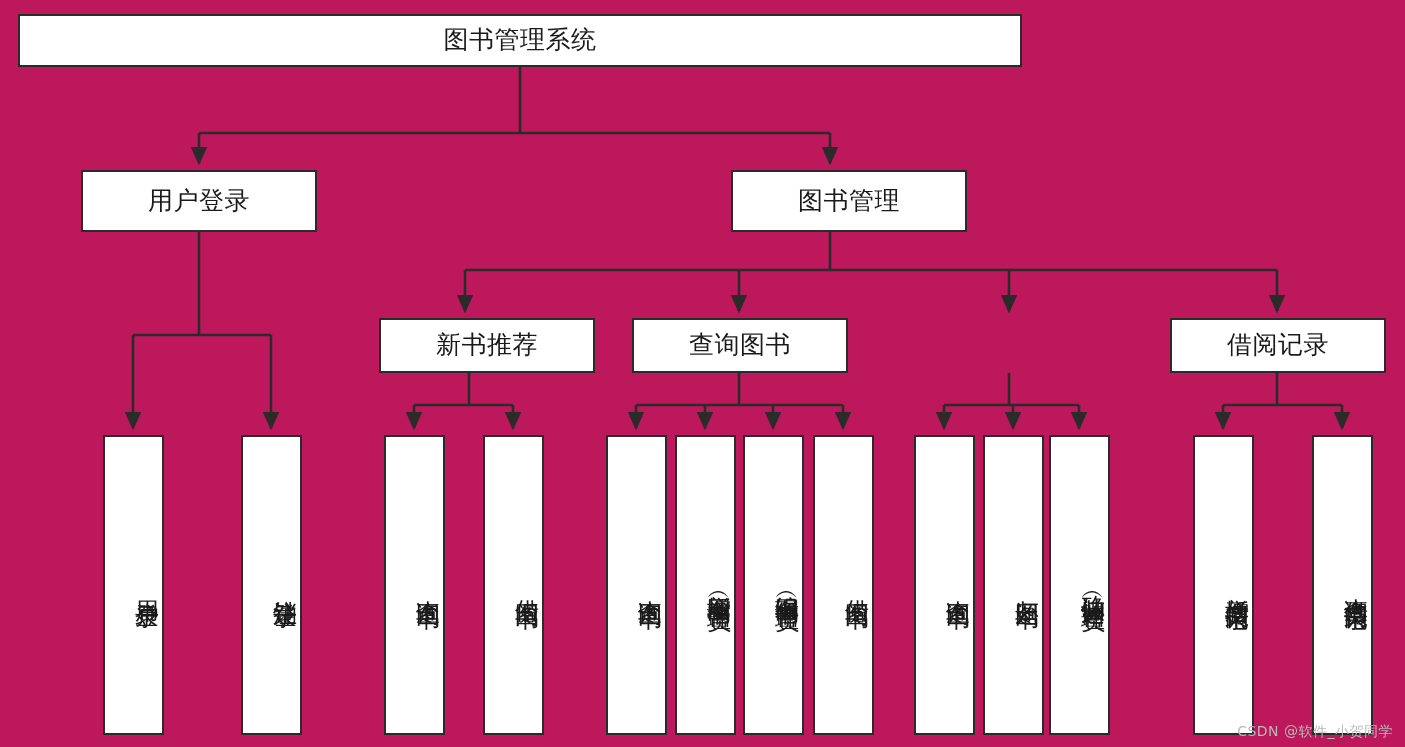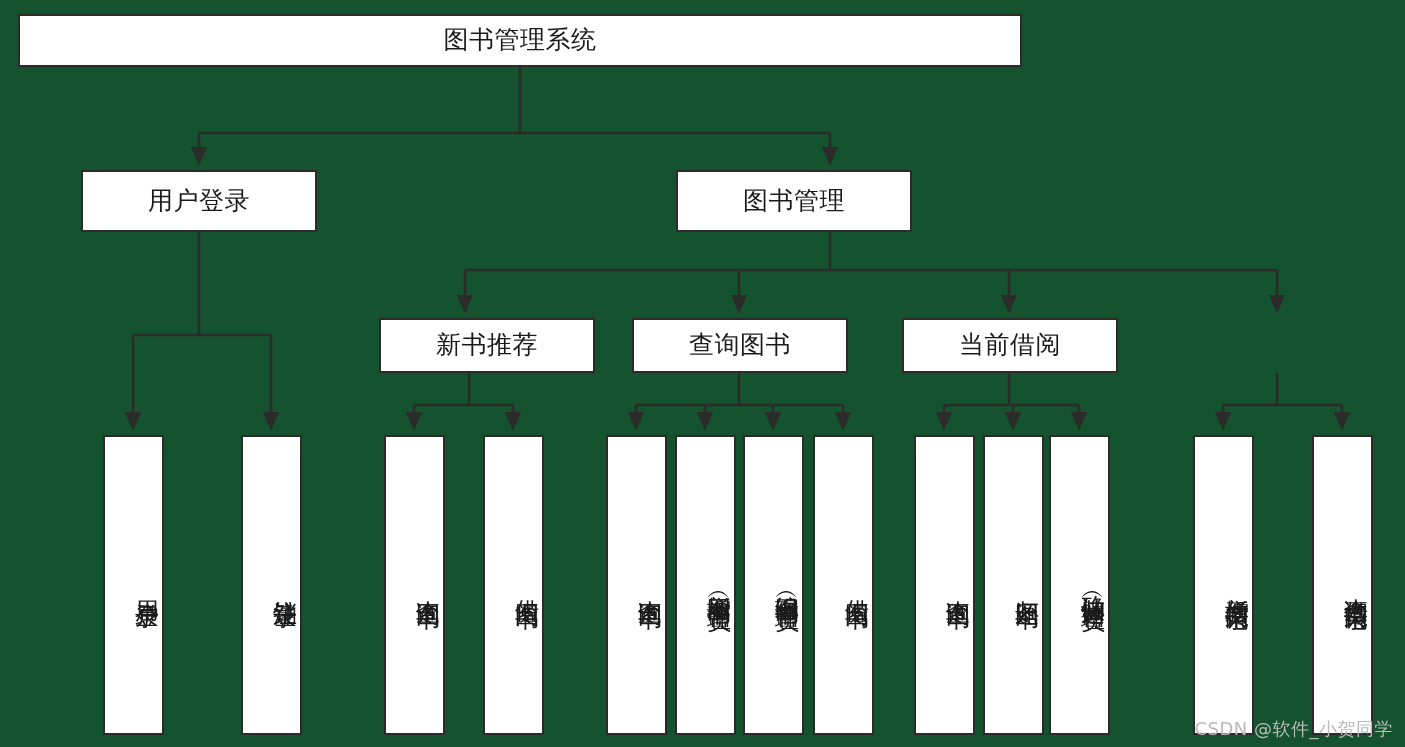--- a/index.html
+++ b/index.html
@@ -8,21 +8,21 @@
     padding: 0;
     background: #ffffff;
   }
   body {
     font-family: "DejaVu Sans", "Liberation Sans", sans-serif;
   }
   #diagram-root {
     position: relative;
     width: 1405px;
     height: 747px;
-    background: #14532d;
+    background: #be185d;
     overflow: hidden;
   }
   #edge-layer {
     position: absolute;
     left: 0;
     top: 0;
     width: 1405px;
     height: 747px;
     pointer-events: none;
   }
@@ -58,21 +58,21 @@
     text-orientation: upright;
     white-space: nowrap;
   }
   .node-v.align-top .vlabel {
     margin-top: 0px;
   }
   #watermark {
     position: absolute;
     right: 12px;
     bottom: 6px;
-    font-size: 18px;
+    font-size: 14px;
     color: #b9b9b9;
     letter-spacing: 0.5px;
     white-space: nowrap;
     user-select: none;
   }
 </style>
 </head>
 <body>
 
 <div id="diagram-root">
@@ -127,32 +127,32 @@
     </g>
   </svg>
 
   <div class="node node-h" style="left:18px; top:14px; width:1004px; height:53px;">
     <span>图书管理系统</span>
   </div>
 
   <div class="node node-h" style="left:81px; top:170px; width:236px; height:62px;">
     <span>用户登录</span>
   </div>
-  <div class="node node-h" style="left:676px; top:170px; width:236px; height:62px;">
+  <div class="node node-h" style="left:731px; top:170px; width:236px; height:62px;">
     <span>图书管理</span>
   </div>
 
   <div class="node node-h" style="left:379px; top:318px; width:216px; height:55px;">
     <span>新书推荐</span>
   </div>
   <div class="node node-h" style="left:632px; top:318px; width:216px; height:55px;">
     <span>查询图书</span>
   </div>
-  <div class="node node-h" style="left:902px; top:318px; width:216px; height:55px;">
-    <span>当前借阅</span>
+  <div class="node node-h" style="left:1170px; top:318px; width:216px; height:55px;">
+    <span>借阅记录</span>
   </div>
 
   <div class="node node-v" style="left:103px; top:435px; width:61px; height:300px;">
     <span class="vlabel">用户登录</span>
   </div>
   <div class="node node-v" style="left:241px; top:435px; width:61px; height:300px;">
     <span class="vlabel">注销登录</span>
   </div>
 
   <div class="node node-v" style="left:384px; top:435px; width:61px; height:300px;">

